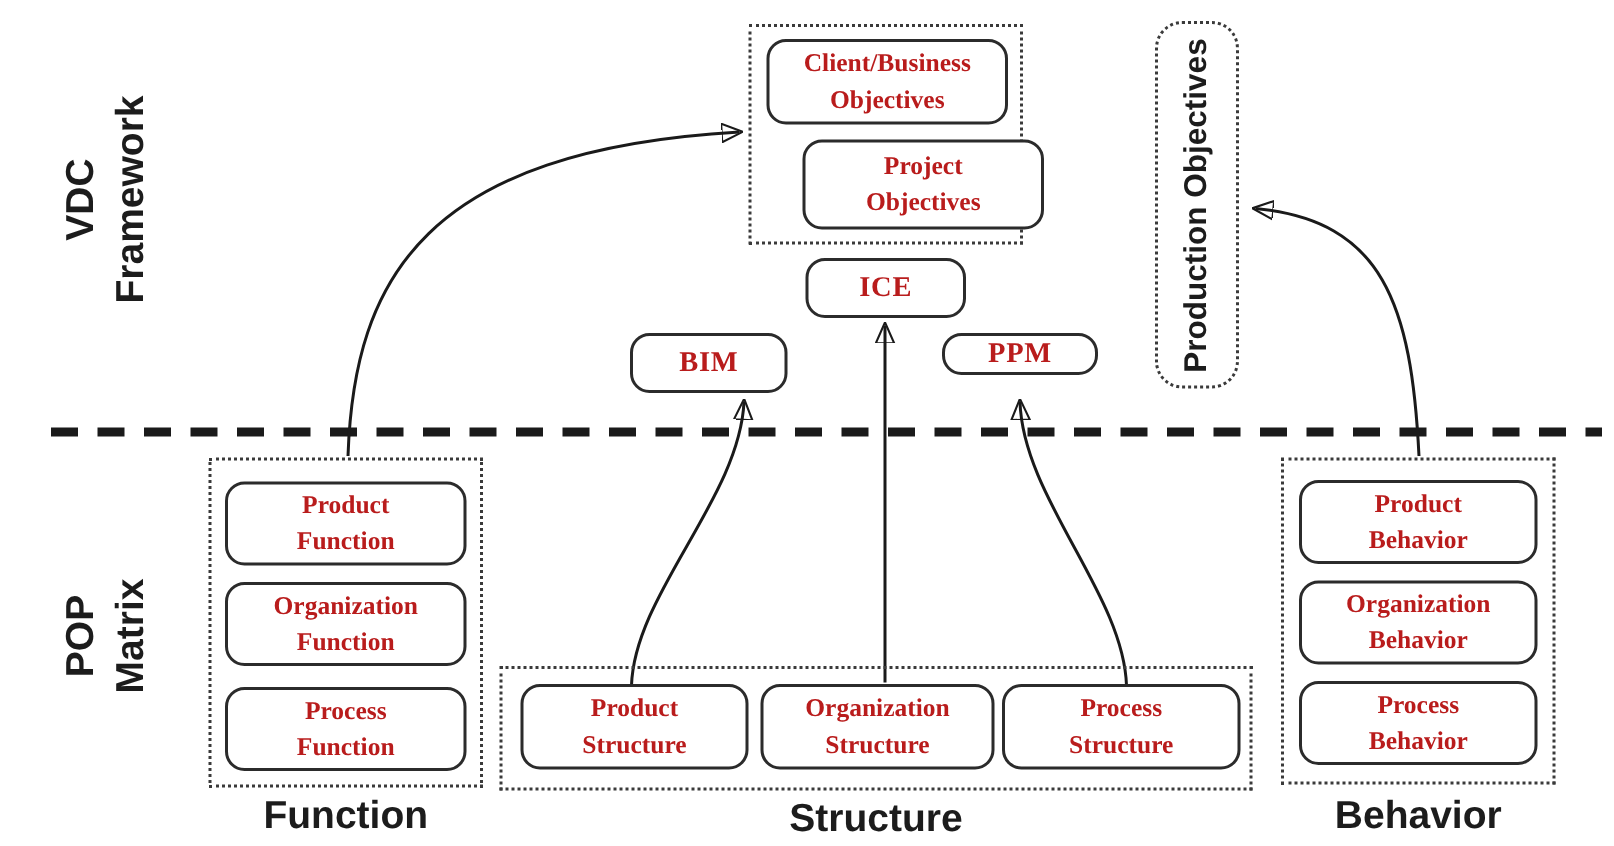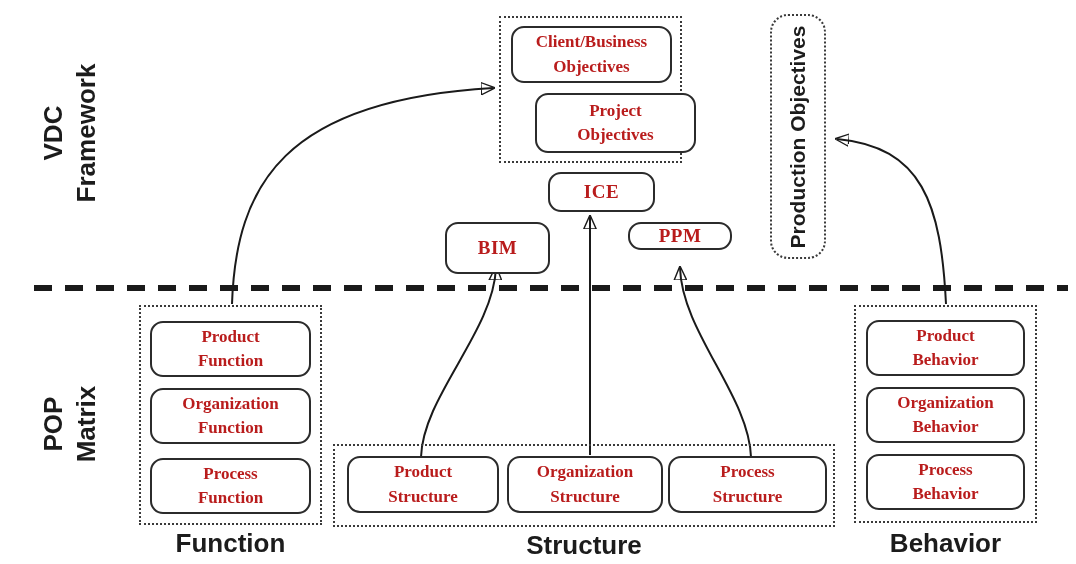--- a/index.html
+++ b/index.html
@@ -55,22 +55,22 @@
 Framework</div>
   <div class="side-label" style="left:-30px; top:391px; width:200px; height:66px;">POP
 Matrix</div>
 
   <div class="group" style="left:499px; top:16px; width:183px; height:147px;"></div>
   <div class="box" style="left:511px; top:26px; width:161px; height:57px;">Client/Business
 Objectives</div>
   <div class="box" style="left:511px; top:93px; width:161px; height:60px;margin-left:24px;">Project
 Objectives</div>
 
-  <div class="box tagbox" style="left:537px; top:172px; width:107px; height:40px;margin-left:11px;">ICE</div>
-  <div class="box tagbox" style="left:445px; top:222px; width:105px; height:52px;">BIM</div>
+  <div class="box tagbox" style="left:537px; top:172px; width:107px; height:40px;">ICE</div>
+  <div class="box tagbox" style="left:420px; top:222px; width:105px; height:40px;">BIM</div>
   <div class="box tagbox" style="left:628px; top:222px; width:104px; height:28px;">PPM</div>
 
   <div class="group prod-obj" style="left:770px; top:14px; width:56px; height:245px;">
     <span class="prod-obj-text">Production Objectives</span>
   </div>
 
   <div class="group" style="left:139px; top:305px; width:183px; height:220px;"></div>
   <div class="box" style="left:150px; top:321px; width:161px; height:56px;">Product
 Function</div>
   <div class="box" style="left:150px; top:388px; width:161px; height:56px;">Organization

